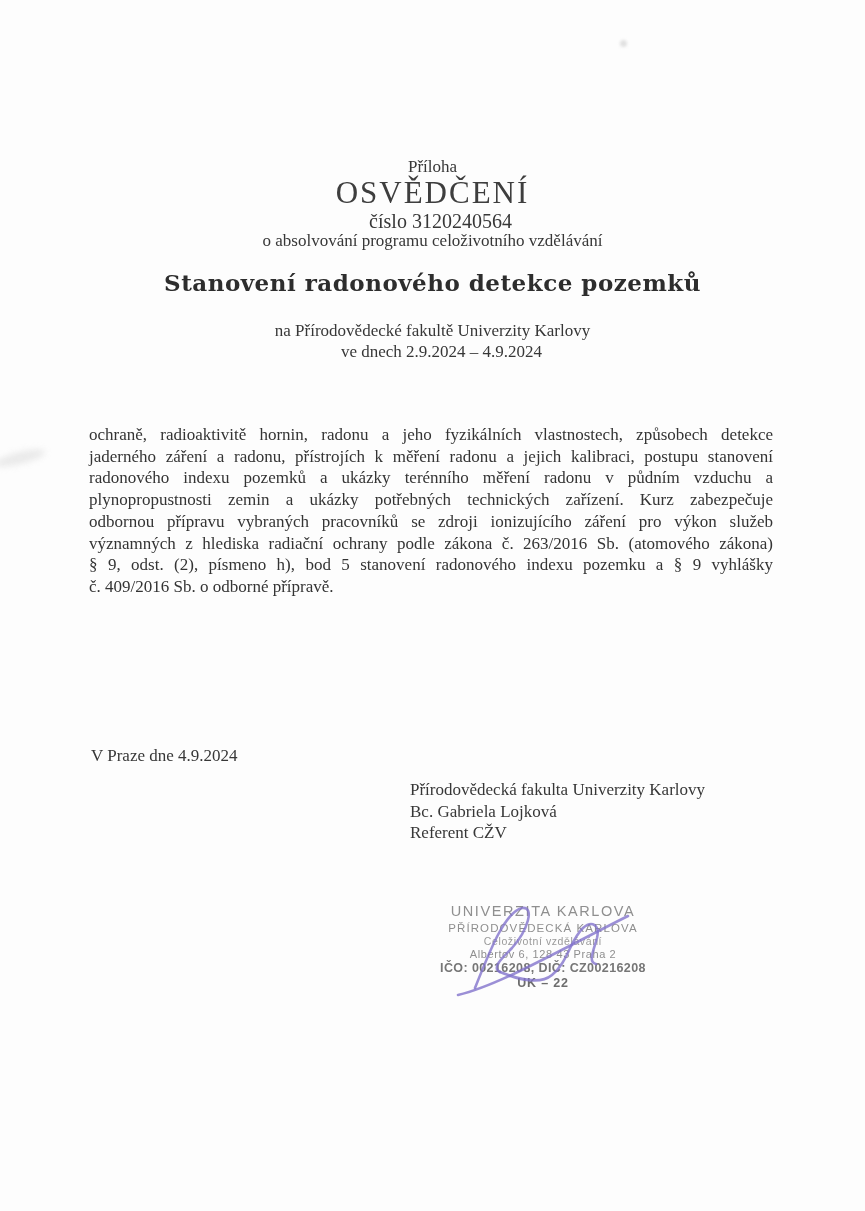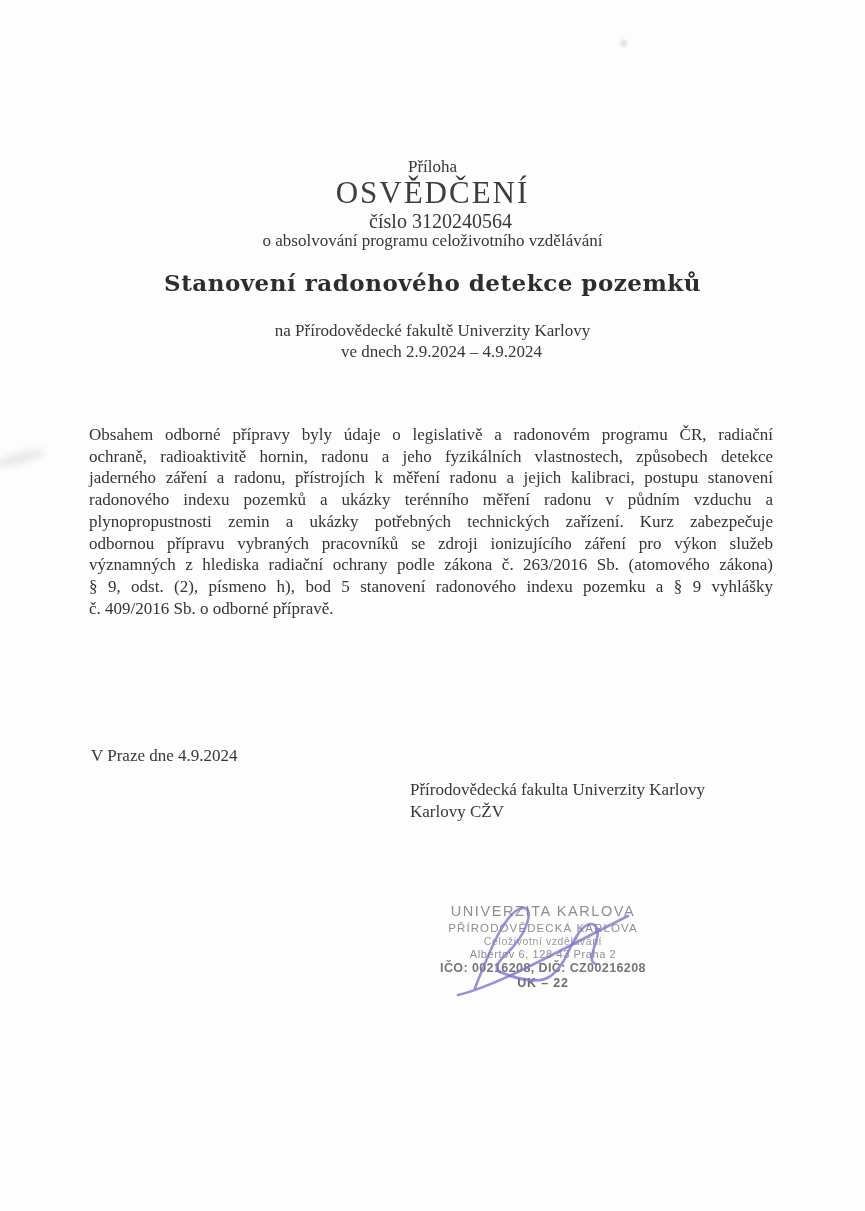--- a/index.html
+++ b/index.html
@@ -128,35 +128,35 @@
   <div class="centered priloha">Příloha</div>
   <div class="centered cert-heading">OSVĚDČENÍ</div>
   <div class="centered cert-number">číslo 3120240564</div>
   <div class="centered cert-subtitle">o absolvování programu celoživotního vzdělávání</div>
 
   <div class="centered course-title">Stanovení radonového detekce pozemků</div>
   <div class="centered course-venue">na Přírodovědecké fakultě Univerzity Karlovy</div>
   <div class="centered course-dates">ve dnech 2.9.2024 – 4.9.2024</div>
 
   <div class="body-paragraph">
-    <div class="body-line">Obsahem odborné přípravy byly údaje o legislativě a radonovém programu ČR, radiační</div>
     <div class="body-line">ochraně, radioaktivitě hornin, radonu a jeho fyzikálních vlastnostech, způsobech detekce</div>
     <div class="body-line">jaderného záření a radonu, přístrojích k měření radonu a jejich kalibraci, postupu stanovení</div>
     <div class="body-line">radonového indexu pozemků a ukázky terénního měření radonu v půdním vzduchu a</div>
     <div class="body-line">plynopropustnosti zemin a ukázky potřebných technických zařízení. Kurz zabezpečuje</div>
     <div class="body-line">odbornou přípravu vybraných pracovníků se zdroji ionizujícího záření pro výkon služeb</div>
     <div class="body-line">významných z hlediska radiační ochrany podle zákona č. 263/2016 Sb. (atomového zákona)</div>
     <div class="body-line">§ 9, odst. (2), písmeno h), bod 5 stanovení radonového indexu pozemku a § 9 vyhlášky</div>
     <div class="body-line last">č. 409/2016 Sb. o odborné přípravě.</div>
   </div>
 
   <div class="place-date">V Praze dne 4.9.2024</div>
   <div class="signer-block">
     <div>Přírodovědecká fakulta Univerzity Karlovy</div>
-    <div>Karlovy CŽV</div>
+    <div>Bc. Gabriela Lojková</div>
+    <div>Referent CŽV</div>
   </div>
 
   <div class="stamp">
     <div class="stamp-l1">UNIVERZITA KARLOVA</div>
     <div class="stamp-l2">PŘÍRODOVĚDECKÁ KARLOVA</div>
     <div class="stamp-l3">Celoživotní vzdělávání</div>
     <div class="stamp-l4">Albertov 6, 128 43 Praha 2</div>
     <div class="stamp-l5">IČO: 00216208, DIČ: CZ00216208</div>
     <div class="stamp-l6">UK – 22</div>
   </div>

